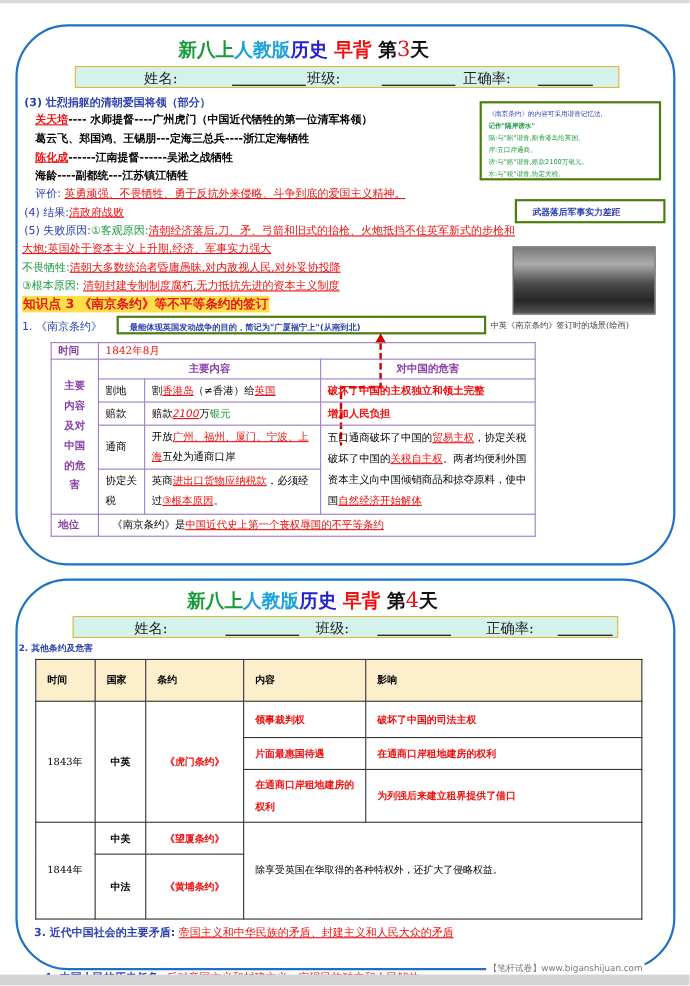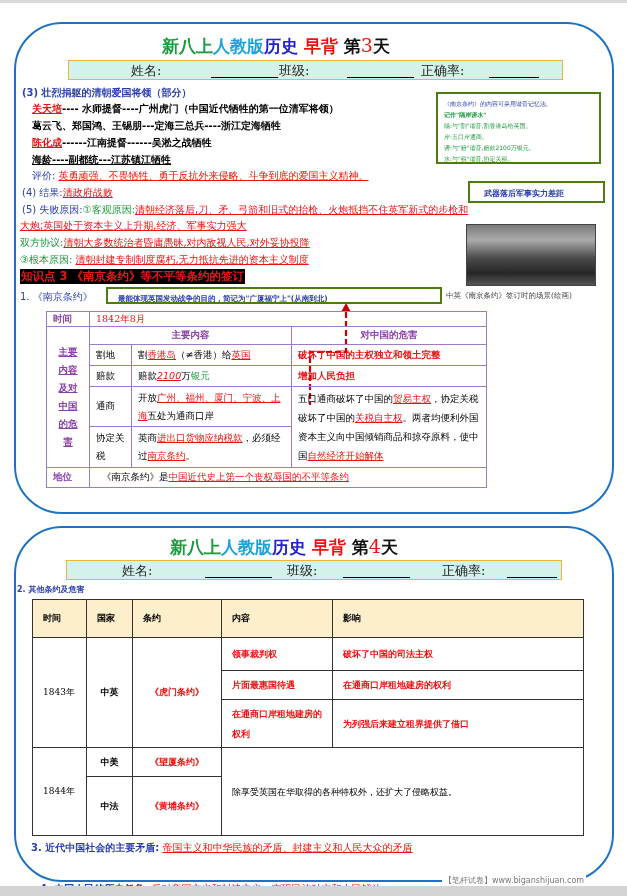--- a/index.html
+++ b/index.html
@@ -17,21 +17,21 @@
   .namebar { position: absolute; background: #d3f2ec; border: 1px solid #e7b73c; height: 20px; font-family: "DejaVu Serif", serif; font-size: 13px; color: #222; }
   .namebar span.field { position: absolute; top: 1px; }
   .namebar span.blank { position: absolute; top: 16px; height: 1px; border-bottom: 1.5px solid #000; }
   .blue { color: #2b3fb0; }
   .red { color: #ee1111; }
   .green { color: #1b9a3c; }
   .u { text-decoration: underline; text-decoration-color: #ee1111; }
   .bold { font-weight: bold; }
   .small { font-size: 10px; }
   .note { position: absolute; border: 2px solid #4d7c0f; background: #fff; }
-  .hl { background: #000000; color: #e41a1a; font-weight: bold; font-size: 11.5px; }
+  .hl { background: #fde047; color: #e41a1a; font-weight: bold; font-size: 11.5px; }
   table { border-collapse: collapse; padding-left: 29px; }
   .t1 td { border: 1px solid #9a7cc8; font-size: 9.5px; padding: 0 6px; vertical-align: middle; }
   .t2 td { border: 1px solid #333; font-size: 9px; padding: 0 10px; vertical-align: middle; }
   .t2 tr.head td { background: #fdeecc; font-weight: bold; }
   .purple { color: #8a3fa8; }
   .photo { position: absolute; background: linear-gradient(180deg, #7a7a7a 0%, #ababab 25%, #4b4b4b 55%, #262626 80%, #555 100%); border: 1px solid #444; }
 </style>
 </head>
 <body>
 
@@ -52,42 +52,42 @@
   <span class="blank" style="left:278px;width:67px;"></span>
   <span class="field" style="left:352px;">正确率:</span>
   <span class="blank" style="left:420px;width:50px;"></span>
 </div>
 
 <div class="abs blue small bold" style="left:22px;top:86px;">(3) 壮烈捐躯的清朝爱国将领（部分）</div>
 
 <div class="abs small bold" style="left:32px;top:102px;"><span class="red u">关天培</span><span>---- 水师提督----广州虎门（中国近代牺牲的第一位清军将领）</span></div>
 <div class="abs small bold" style="left:32px;top:119px;"><span>葛云飞、郑国鸿、王锡朋</span><span>---定海三总兵----浙江定海牺牲</span></div>
 <div class="abs small bold" style="left:32px;top:136px;"><span class="red u">陈化成</span><span>------江南提督------吴淞之战牺牲</span></div>
-<div class="abs small bold" style="left:32px;top:153px;text-decoration:underline;"><span>海龄</span><span>----副都统---江苏镇江牺牲</span></div>
+<div class="abs small bold" style="left:32px;top:153px;"><span>海龄</span><span>----副都统---江苏镇江牺牲</span></div>
 
 <div class="abs" style="left:32px;top:169px;font-size:10px;"><span class="blue small">评价:</span> <span class="red u">英勇顽强、不畏牺牲、勇于反抗外来侵略、斗争到底的爱国主义精神。</span></div>
 
 <div class="note" style="left:436px;top:92px;width:165px;height:72px;padding:4px 6px;">
   <div class="blue" style="font-size:6px;line-height:11px;">《南京条约》的内容可采用谐音记忆法,</div>
   <div class="green bold" style="font-size:6px;line-height:11px;">记作"隔岸谤水"</div>
   <div class="green" style="font-size:6px;line-height:11px;">隔:与"割"谐音,割香港岛给英国。</div>
   <div class="green" style="font-size:6px;line-height:11px;">岸:五口岸通商。</div>
   <div class="green" style="font-size:6px;line-height:11px;">谤:与"赔"谐音,赔款2100万银元。</div>
   <div class="green" style="font-size:6px;line-height:11px;">水:与"税"谐音,协定关税。</div>
 </div>
 
 <div class="abs" style="left:22px;top:186px;font-size:10px;"><span class="blue small">(4) 结果:</span><span class="red u">清政府战败</span></div>
 
 <div class="note" style="left:468px;top:181px;width:137px;height:22px;padding:4px 0 0 14px;">
   <span class="blue bold" style="font-size:8px;">武器落后军事实力差距</span>
 </div>
 
 <div class="abs" style="left:22px;top:203px;font-size:10px;"><span class="blue small">(5) 失败原因:</span><span class="green small">①客观原因:</span><span class="red u">清朝经济落后,刀、矛、弓箭和旧式的抬枪、火炮抵挡不住英军新式的步枪和</span></div>
 <div class="abs red u" style="left:20px;top:219px;font-size:10px;">大炮;英国处于资本主义上升期,经济、军事实力强大</div>
-<div class="abs" style="left:20px;top:236px;font-size:10px;"><span class="green small">双方协议:</span><span class="red u">清朝大多数统治者昏庸愚昧,对内敌视人民,对外妥协投降</span></div>
+<div class="abs" style="left:20px;top:236px;font-size:10px;"><span class="green small">不畏牺牲:</span><span class="red u">清朝大多数统治者昏庸愚昧,对内敌视人民,对外妥协投降</span></div>
 <div class="abs" style="left:20px;top:253px;font-size:10px;"><span class="green small">③根本原因:</span> <span class="red u">清朝封建专制制度腐朽,无力抵抗先进的资本主义制度</span></div>
 <div class="abs hl" style="left:20px;top:269px;padding:0 1px;">知识点 3 《南京条约》等不平等条约的签订</div>
 
 <div class="photo" style="left:466px;top:224px;width:130px;height:62px;"></div>
 <div class="abs" style="left:446px;top:291px;font-size:7.5px;color:#444;font-family:'DejaVu Serif',serif;">中英《南京条约》签订时的场景(绘画)</div>
 
 <div class="abs blue" style="left:20px;top:290px;font-size:10px;">1. 《南京条约》</div>
 <div class="note" style="left:106px;top:287px;width:336px;height:17px;padding:3px 0 0 10px;">
   <span class="blue bold" style="font-size:7.5px;">最能体现英国发动战争的目的，简记为"广厦福宁上"(从南到北)</span>
 </div>
@@ -97,42 +97,42 @@
   <path d="M46,12 V52 H10 V105" stroke="#c00" stroke-width="2.2" fill="none" stroke-dasharray="6,3"></path>
 </svg>
 
 <table class="t1" style="position:absolute;left:46px;top:311px;width:441px;">
   <tbody>
       <tr style="height:15px;">
     <td style="width:43px;" class="purple bold">时间</td>
     <td colspan="3" class="red" style="font-family:'DejaVu Serif',serif;">1842年8月</td>
   </tr>
   <tr style="height:18px;">
-    <td rowspan="5" class="purple bold" style="text-align:center;line-height:18px;white-space:normal;padding:0 8px;text-decoration:underline;">主要内容及对中国的危害</td>
+    <td rowspan="5" class="purple bold" style="text-align:center;line-height:18px;white-space:normal;padding:0 8px;">主要内容及对中国的危害</td>
     <td colspan="2" class="purple bold" style="text-align:center;">主要内容</td>
     <td class="purple bold" style="text-align:center;">对中国的危害</td>
   </tr>
   <tr style="height:21px;">
     <td style="width:42px;">割地</td>
     <td style="width:160px;"><span>割</span><span class="red u">香港岛</span><span>（≠香港）给</span><span class="red u">英国</span></td>
     <td class="red bold">破坏了中国的主权独立和领土完整</td>
   </tr>
   <tr style="height:21px;">
     <td>赔款</td>
     <td><span>赔款</span><span class="red u" style="font-style:italic;">2100</span><span>万</span><span class="green">银元</span></td>
     <td class="red bold">增加人民负担</td>
   </tr>
   <tr style="height:40px;">
     <td>通商</td>
     <td style="line-height:18px;white-space:normal;"><span>开放</span><span class="red u">广州、福州、厦门、宁波、</span><span class="red u">上海</span><span>五处为通商口岸</span></td>
     <td rowspan="2" style="line-height:19px;white-space:normal;"><span>五口通商破坏了中国的</span><span class="red u">贸易主权</span><span>，协定关税破坏了中国的</span><span class="red u">关税自主权</span><span>。两者均便利外国资本主义向中国倾销商品和掠夺原料，使中国</span><span class="red u">自然经济开始解体</span></td>
   </tr>
   <tr style="height:41px;">
     <td style="white-space:normal;line-height:18px;">协定关税</td>
-    <td style="line-height:18px;white-space:normal;"><span>英商</span><span class="red u">进出口货物应纳税款</span><span>，必须经过</span><span class="red u">南京条约</span><span>。</span></td>
+    <td style="line-height:18px;white-space:normal;"><span>英商</span><span class="red u">进出口货物应纳税款</span><span>，必须经过</span><span class="red u">③根本原因</span><span>。</span></td>
   </tr>
   <tr style="height:20px;">
     <td class="purple bold">地位</td>
     <td colspan="3" style="padding-left:12px;"><span>《南京条约》是</span><span class="red u">中国近代史上第一个丧权辱国的不平等条约</span></td>
   </tr>
 </tbody>
   </table>
 
 <div class="panel" id="p2"></div>
 

